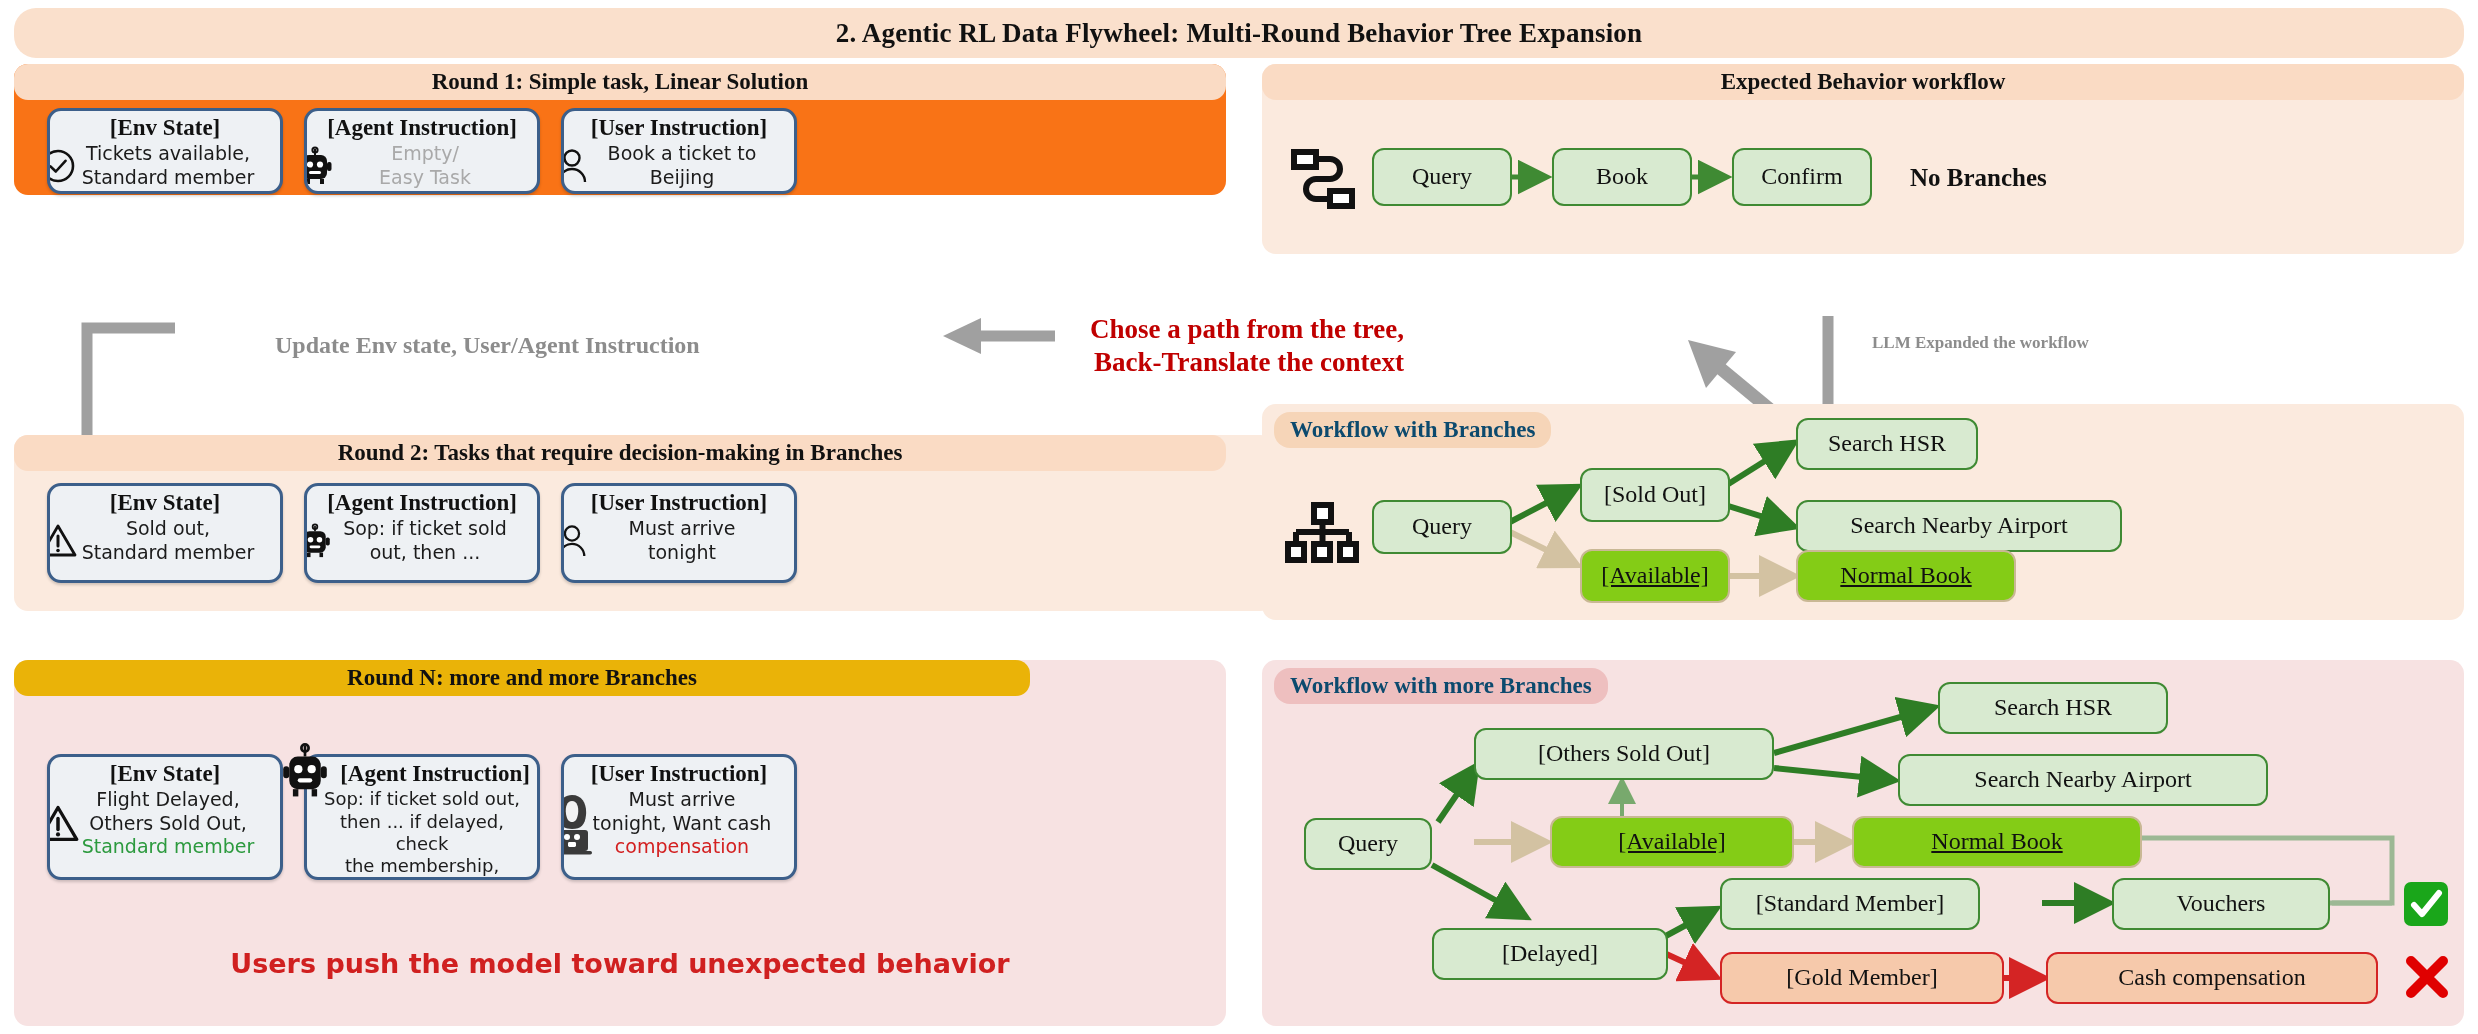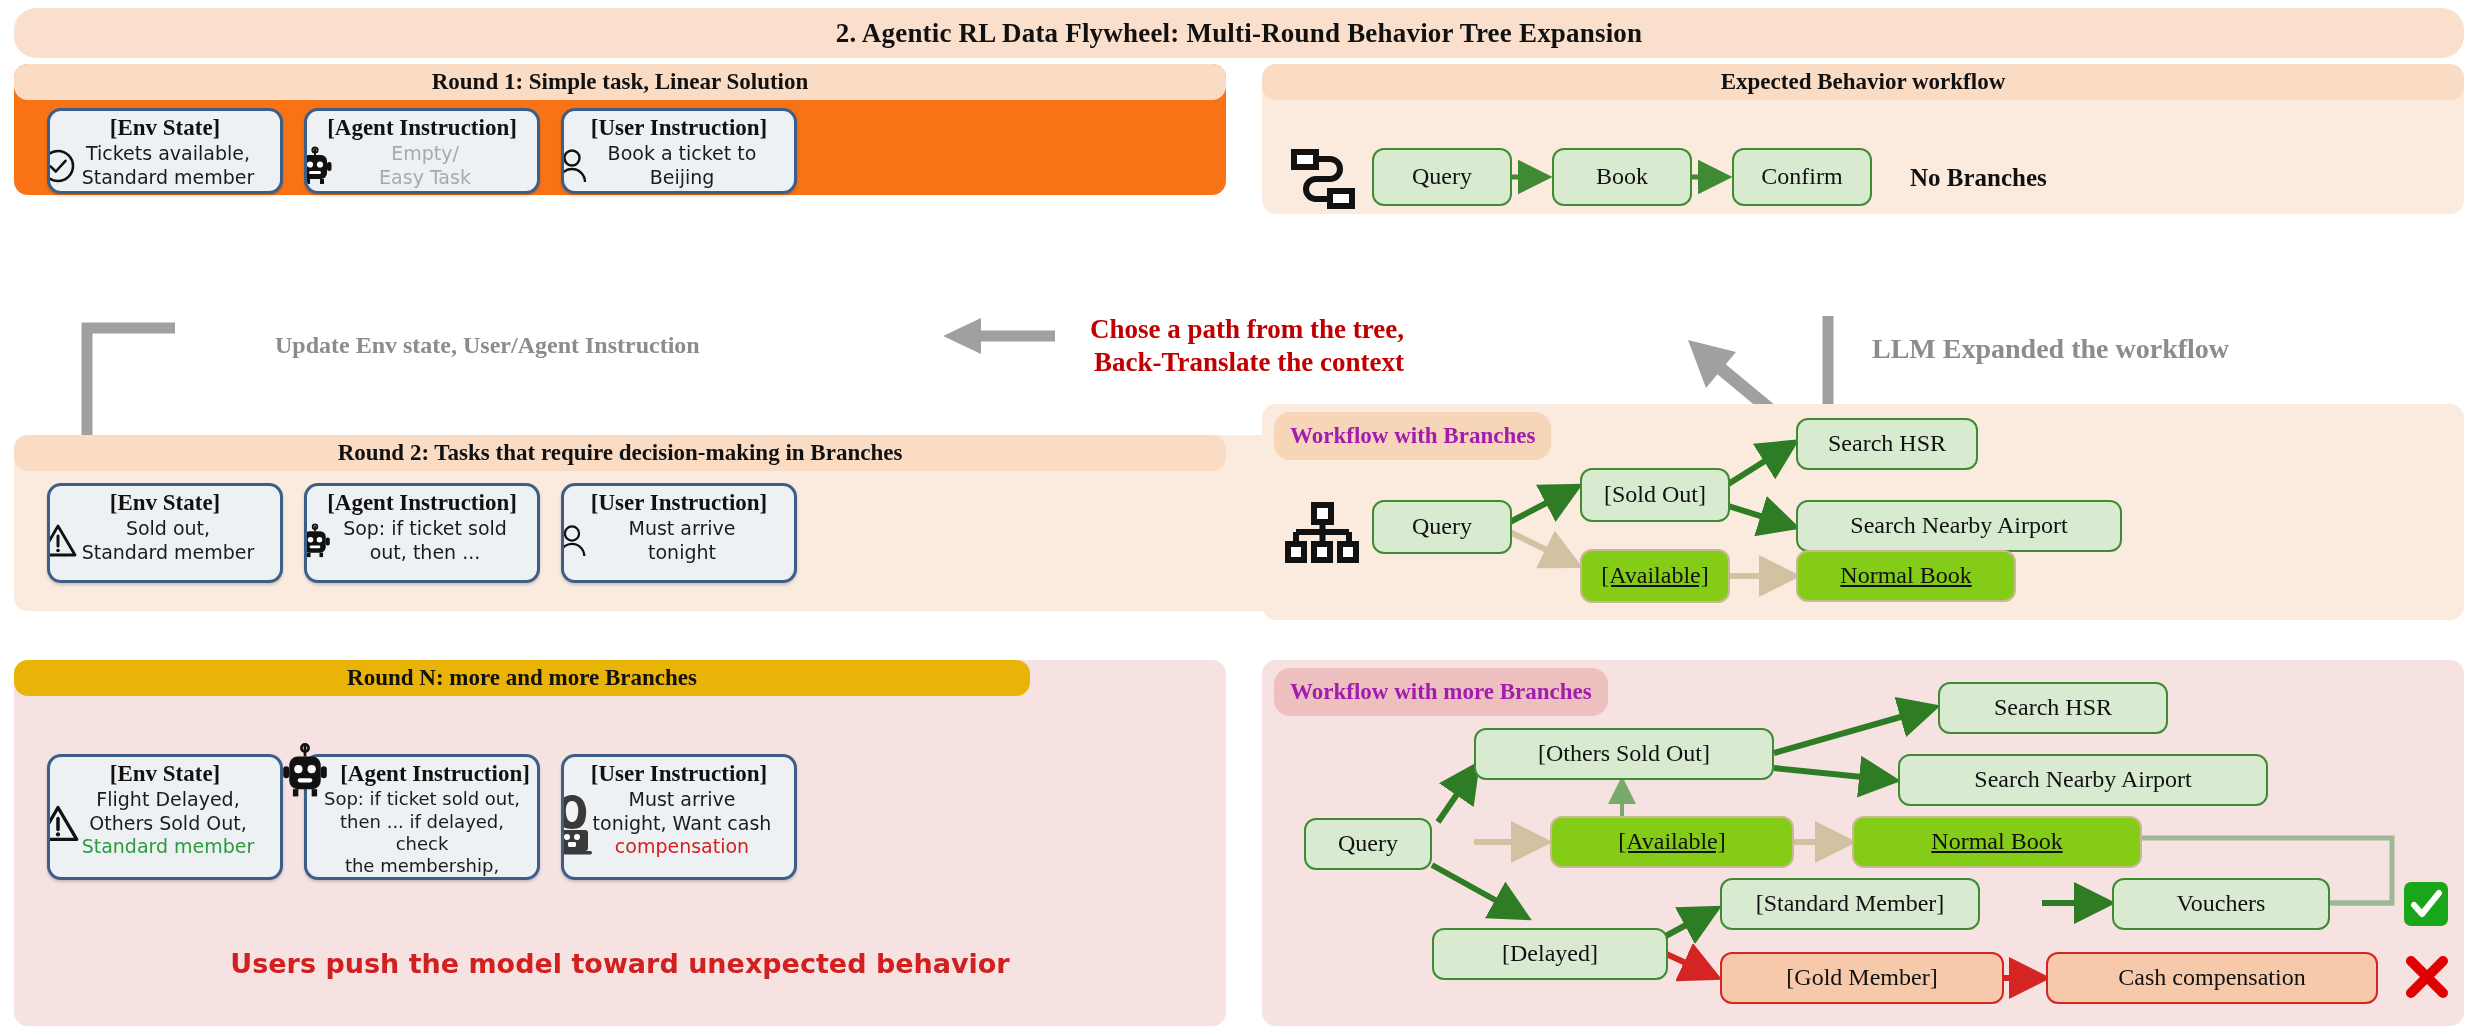--- a/index.html
+++ b/index.html
@@ -17,37 +17,37 @@
   }
 
   
   .panel{border-radius:14px;}
   .panel-header{
     position:absolute;left:0;top:0;height:36px;border-radius:14px;
     display:flex;align-items:center;justify-content:center;
     font-weight:bold;font-size:23px;color:#111;
   }
   .panel-header.inline{
-    position:absolute;height:48px;border-radius:16px;padding:0 16px;
+    position:absolute;height:36px;border-radius:16px;padding:0 16px;
     display:flex;align-items:center;justify-content:center;
-    font-weight:bold;font-size:23px;color:#a21caf;
+    font-weight:bold;font-size:23px;color:#0c4a6e;
   }
 
   
   #round1-panel{left:14px;top:64px;width:1212px;height:131px;background:#f97316;}
   #round1-header{width:1212px;background:#fadbc4;}
 
   #round2-panel{left:14px;top:435px;width:1212px;height:176px;background:#fbeade;padding-left:48px;}
   #round2-header{width:1212px;background:#fadbc4;}
 
   #roundN-panel{left:14px;top:660px;width:1212px;height:366px;background:#f7e2e2;}
   #roundN-header{width:1016px;background:#eab308;}
 
   
-  #expected-panel{left:1262px;top:64px;width:1202px;height:150px;background:#fbeade;}
+  #expected-panel{left:1262px;top:64px;width:1202px;height:190px;background:#fbeade;}
   #expected-header{width:1202px;background:#fadbc4;}
 
   #branches-panel{left:1262px;top:404px;width:1202px;height:216px;background:#fbeade;}
   #branches-header{left:12px;top:8px;background:#f6d5b8;}
 
   #morebranches-panel{left:1262px;top:660px;width:1202px;height:366px;background:#f7e2e2;}
   #morebranches-header{left:12px;top:8px;background:#eebfbf;}
 
   
   .state-card{
@@ -80,21 +80,21 @@
     box-sizing:border-box;
   }
   .fbox.green{background:#d8ead0;border:2.5px solid #3f8a33;}
   .fbox.tan{background:#84cc16;border:2.5px solid #c9b894;text-decoration:underline;}
   .fbox.redbox{background:#f6c9ab;border:2.5px solid #d42424;}
 
   
   .lbl{position:absolute;font-weight:bold;}
   #no-branches{font-size:25px;color:#111;}
   #update-label{font-size:24px;color:#8c8c8c;}
-  #llm-label{font-size:28px;color:#8c8c8c;}
+  #llm-label{font-size:17px;color:#8c8c8c;}
   #chose-label{font-size:27px;color:#c00000;line-height:1.22;text-align:right;}
   #users-push{font-size:27px;color:#d02020;font-family:"DejaVu Sans",sans-serif;
     font-weight:bold;text-align:center;width:1212px;left:14px;top:948px;}
 
   svg{position:absolute;overflow:visible;}
   .no-sel{user-select:none;}
 </style>
 </head>
 <body class="no-sel">
 

